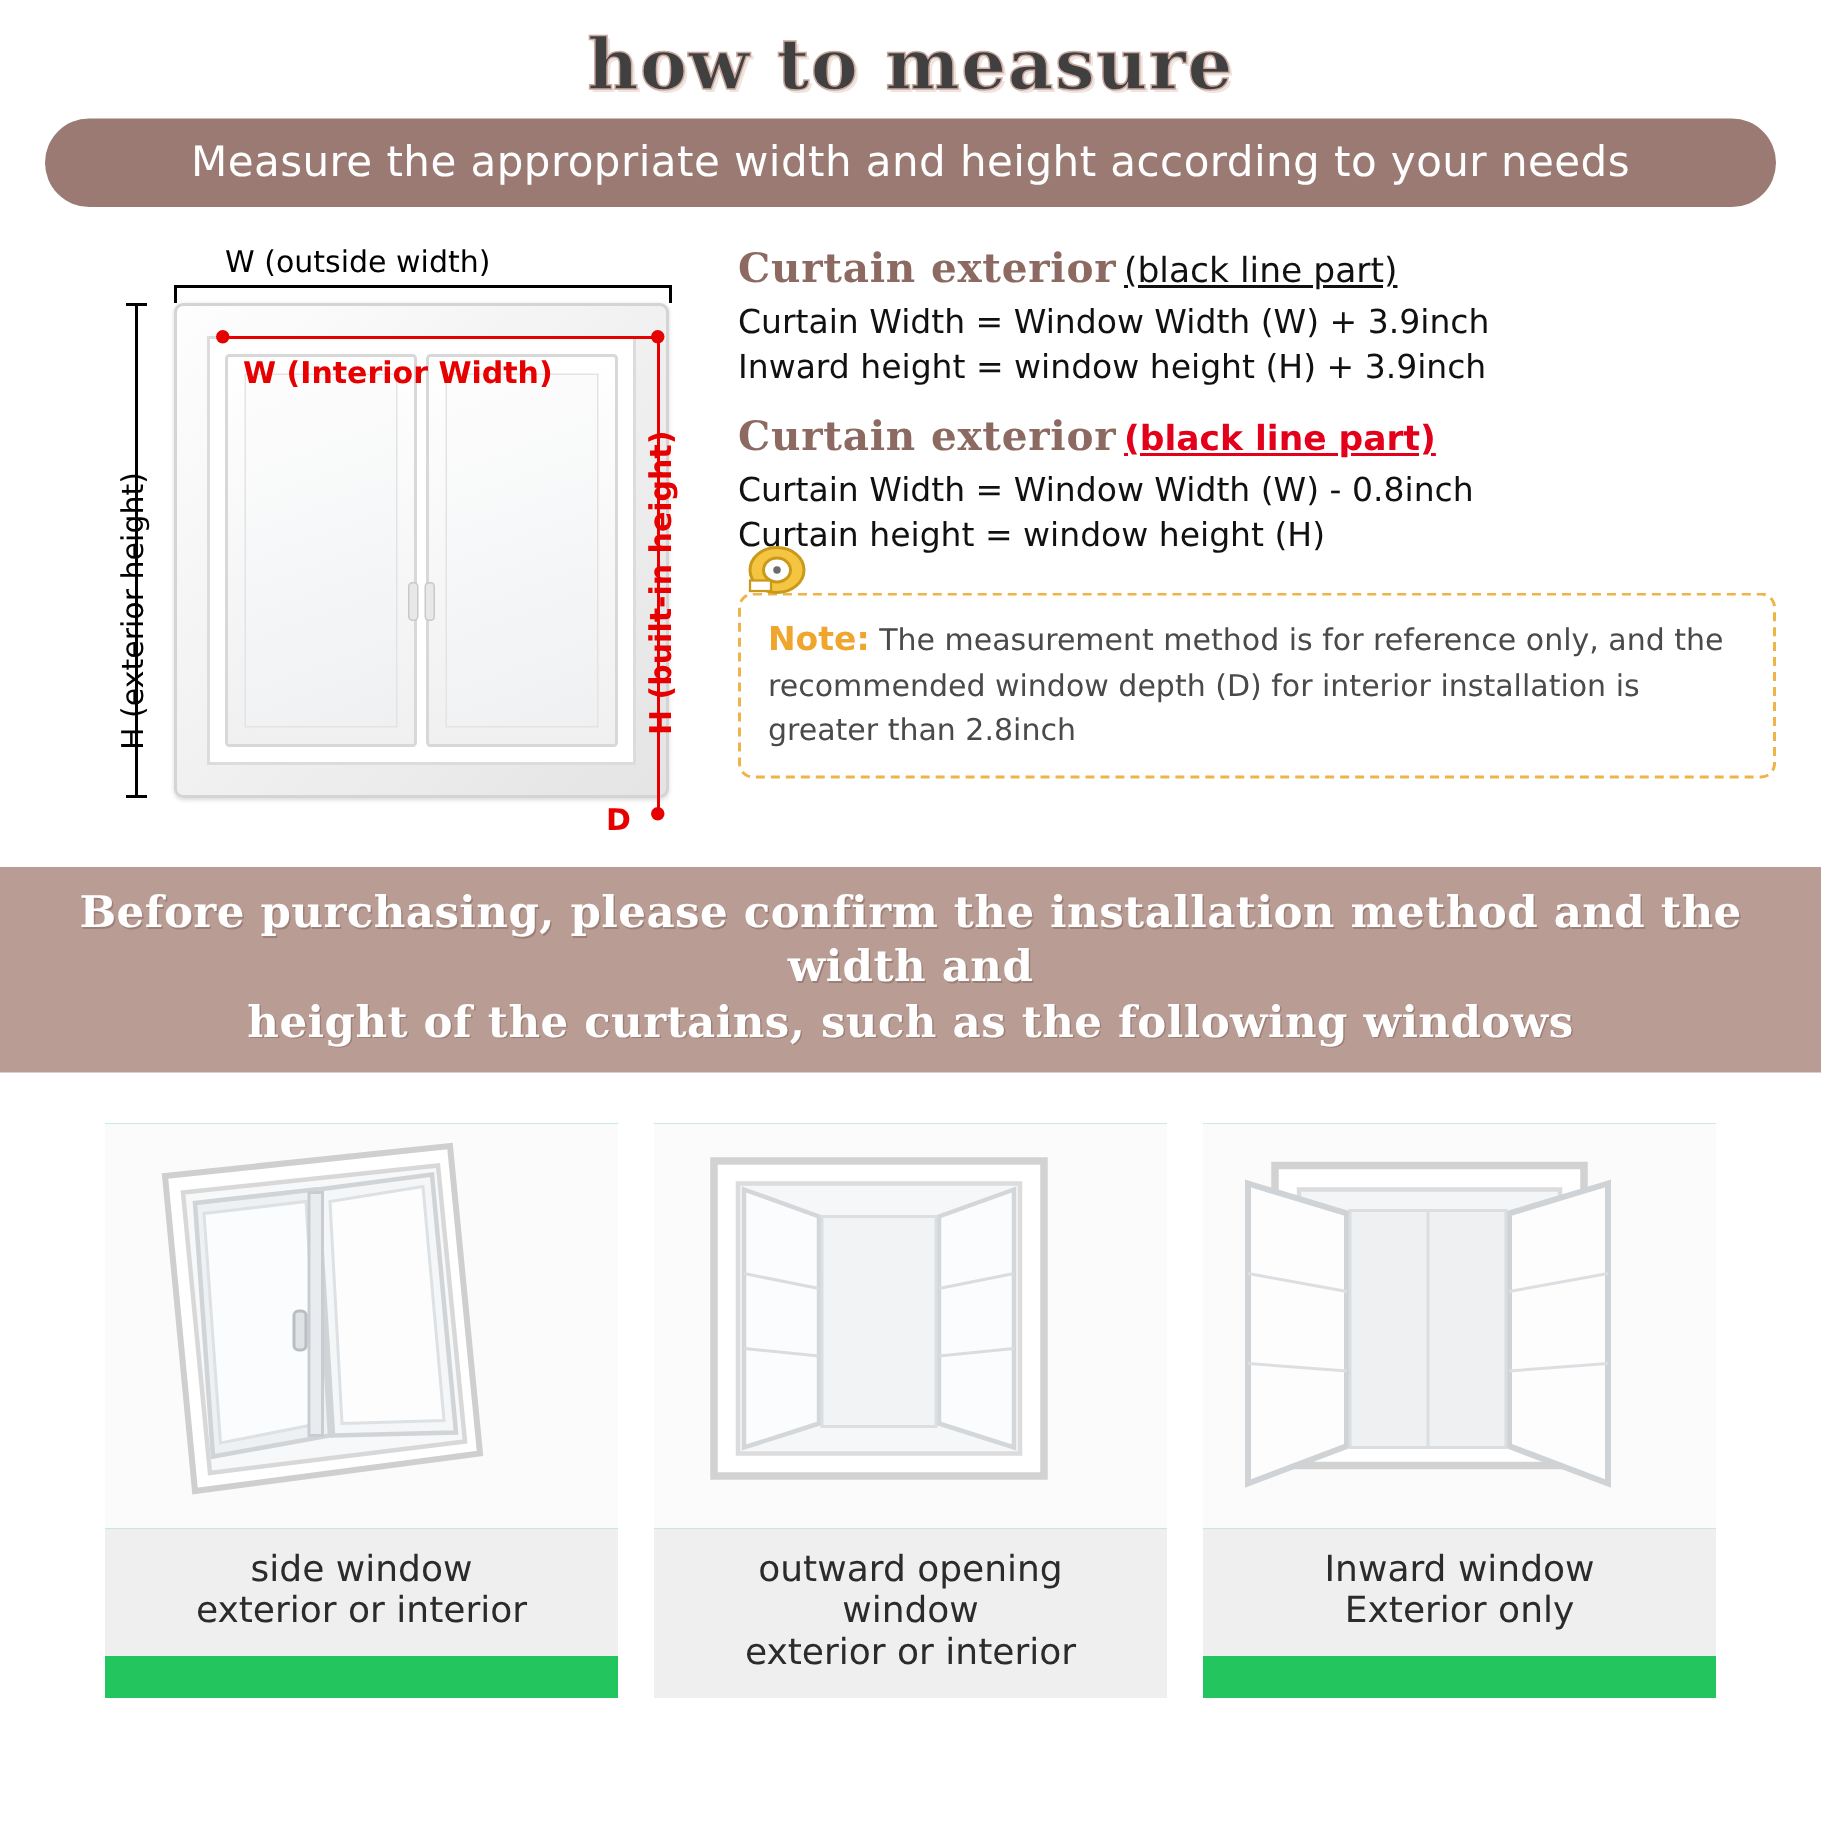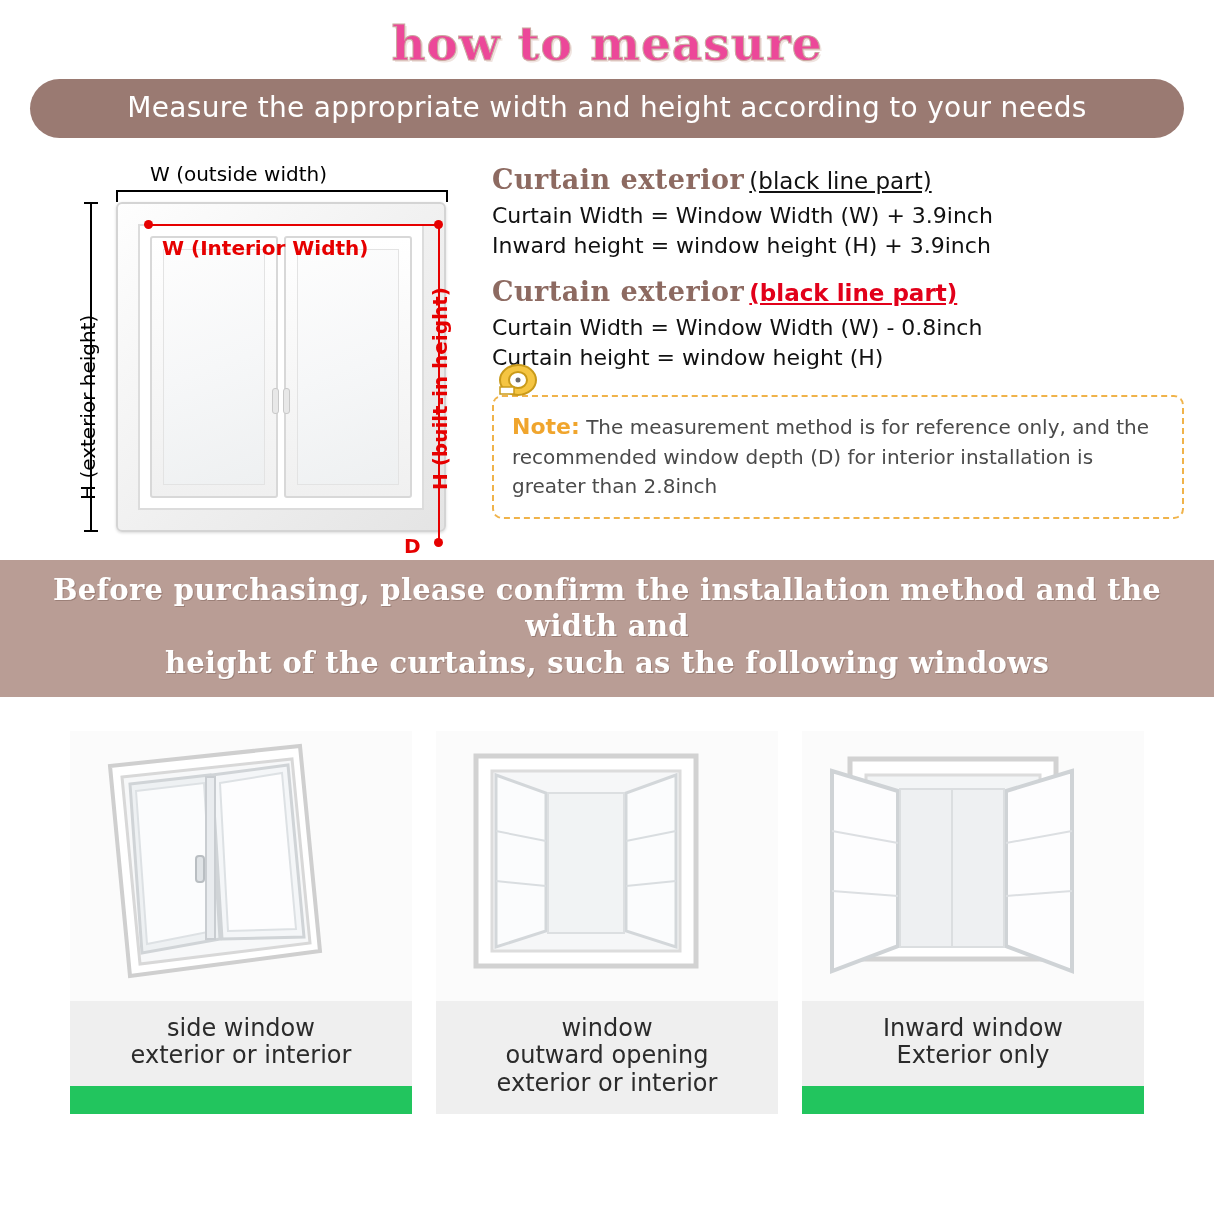--- a/index.html
+++ b/index.html
@@ -11,21 +11,21 @@
     overflow: hidden;
   }
   .page { position: relative; width: 1214px; height: 1214px; background: #fff; }
 
   
   .title {
     text-align: center;
     font-family: "DejaVu Serif", serif;
     font-weight: bold;
     font-size: 47px;
-    color: #ec4899;
+    color: #404040;
     letter-spacing: 1px;
     padding-top: 16px;
     -webkit-text-stroke: 1px #caa99f;
     text-shadow: 2px 2px 0 #f0e4e0;
   }
 
   
   .subtitle-wrap { padding: 8px 30px 0 30px; }
   .subtitle {
     background: #9a7a72;
@@ -121,20 +121,21 @@
     line-height: 1.45;
   }
   .note-key { color: #f0a52d; font-weight: bold; font-size: 22px; }
   .tape-icon {
     position: absolute; left: 6px; top: -32px;
     width: 40px; height: 34px;
   }
 
   
   .banner {
+    margin-top: 18px;
     background: #b99d95;
     padding: 12px 40px 16px 40px;
     text-align: center;
     color: #ffffff;
     font-family: "DejaVu Serif", serif;
     font-weight: bold;
     font-size: 29px;
     line-height: 1.25;
     letter-spacing: .3px;
     text-shadow: 1px 1px 0 #9c8078;
@@ -279,22 +280,22 @@
           <polygon points="60,44 110,62 110,200 60,216" fill="#fbfcfd" stroke="#d3d7da" stroke-width="3"></polygon>
           <line x1="60" y1="100" x2="110" y2="110" stroke="#d9dde0" stroke-width="2"></line>
           <line x1="60" y1="150" x2="110" y2="155" stroke="#d9dde0" stroke-width="2"></line>
           <polygon points="240,44 190,62 190,200 240,216" fill="#fbfcfd" stroke="#d3d7da" stroke-width="3"></polygon>
           <line x1="240" y1="100" x2="190" y2="110" stroke="#d9dde0" stroke-width="2"></line>
           <line x1="240" y1="150" x2="190" y2="155" stroke="#d9dde0" stroke-width="2"></line>
           <rect x="112" y="62" width="76" height="140" fill="#f1f3f4" stroke="#dcdfe1" stroke-width="2"></rect>
         </svg>
       </div>
       <div class="card-cap">
+        <span class="cap-line">outward opening</span>
         <span class="cap-line">window</span>
-        <span class="cap-line">outward opening</span>
         <span class="cap-line">exterior or interior</span>
       </div>
     </div>
 
     <div class="card">
       <div class="card-img">
         <svg viewBox="0 0 300 270" width="300" height="270">
           <rect x="48" y="28" width="206" height="200" fill="#ffffff" stroke="#d2d2d2" stroke-width="5"></rect>
           <rect x="64" y="44" width="174" height="170" fill="#f3f5f6" stroke="#dcdcdc" stroke-width="3"></rect>
           <polygon points="30,40 96,60 96,215 30,240" fill="#fdfdfe" stroke="#cfd3d6" stroke-width="4"></polygon>

